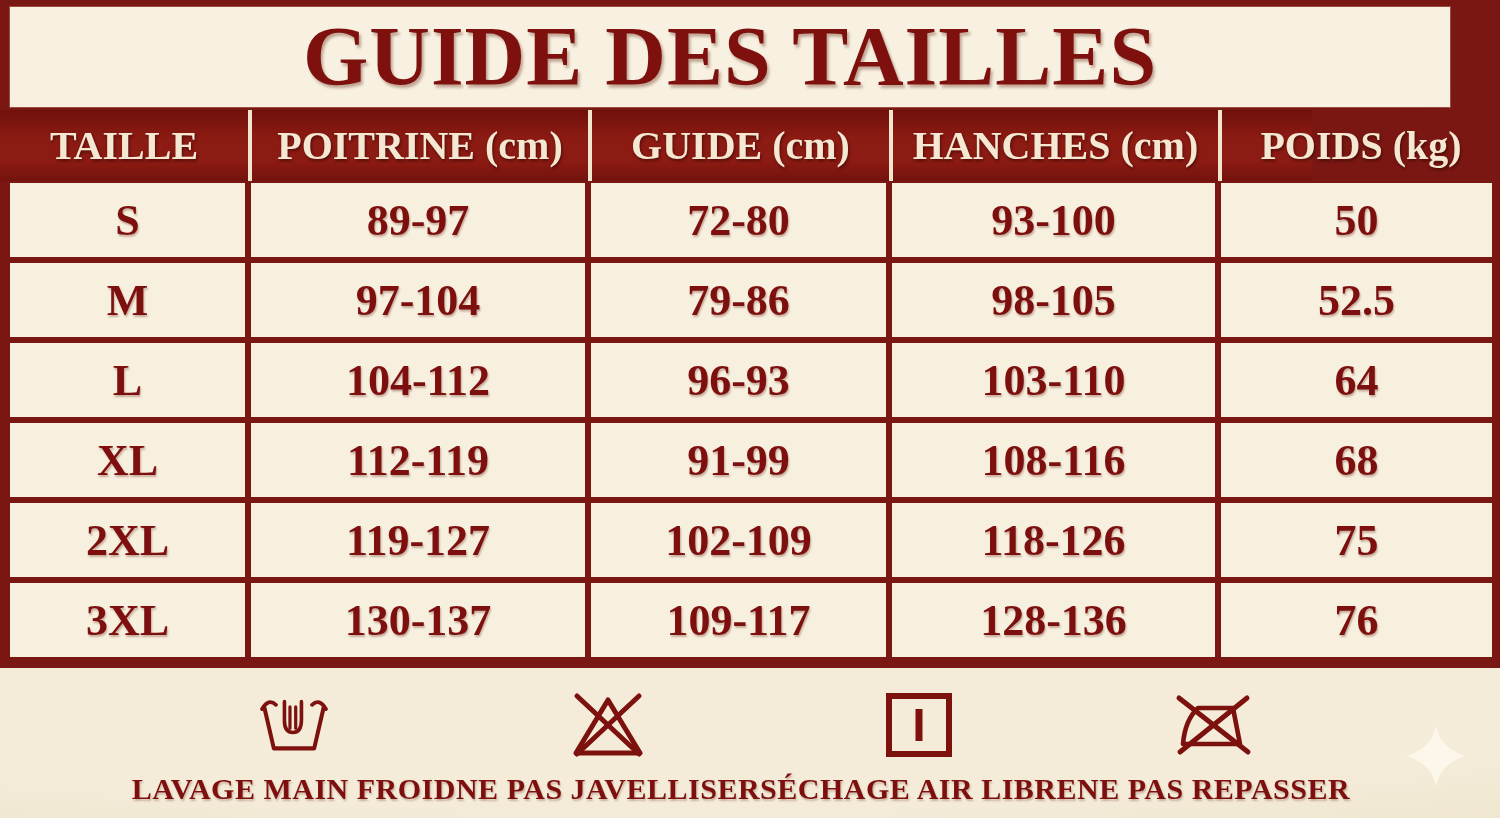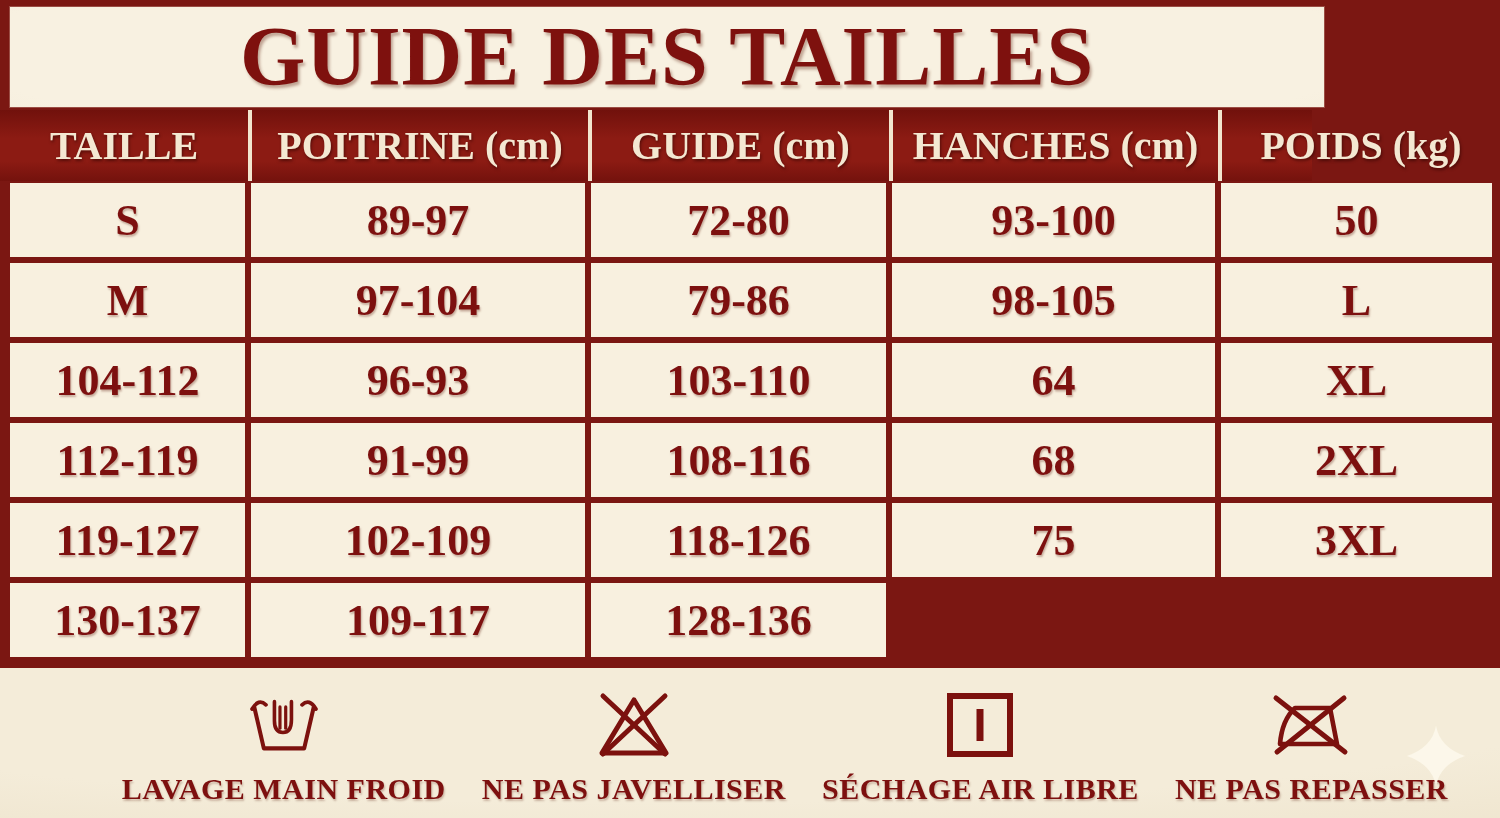--- a/index.html
+++ b/index.html
@@ -8,21 +8,21 @@
     background:#f2e9d6;
     font-family:"Liberation Serif","DejaVu Serif",serif;
     -webkit-font-smoothing:antialiased;
   }
   
   .table-frame{
     position:absolute;left:0;top:0;width:1500px;height:668px;
     background:#7b1712;
   }
   .title-band{
-    position:absolute;left:10px;top:7px;width:1314px;height:100px;
+    position:absolute;left:10px;top:7px;width:1440px;height:100px;
     background:radial-gradient(90% 160% at 50% 45%, #f8f1e1 60%, #f0e7d2 100%);
     display:flex;align-items:center;justify-content:center;
     box-shadow:0 0 0 1px rgba(250,240,220,0.25);
   }
   .page-title{
     font-size:84px;font-weight:bold;color:#7e110e;letter-spacing:1px;
     text-shadow:2px 3px 3px rgba(104,44,28,0.4);
     line-height:1;white-space:nowrap;
   }
   .header-row{
@@ -45,22 +45,22 @@
   .cell{
     background:radial-gradient(120% 150% at 50% 40%, #f8f0df 55%, #efe5cf 100%);
     display:flex;align-items:center;justify-content:center;
     font-weight:bold;font-size:44px;color:#7d100f;
     text-shadow:1px 2px 2px rgba(104,44,28,0.35);
   }
   
   .care-footer{
     position:absolute;left:0;top:668px;width:1500px;height:150px;
     background:radial-gradient(120% 130% at 45% 25%, #f4ecd9 50%, #ebe0c7 100%);
-    display:flex;justify-content:flex-end;align-items:flex-start;
-    padding:16px 52px 0 34px;box-sizing:border-box;gap:36px;
+    display:flex;justify-content:center;align-items:flex-start;
+    padding:16px 52px 0 34px;box-sizing:border-box;
   }
   .care-item{display:flex;flex-direction:column;align-items:center;}
   .care-icon-box{height:82px;display:flex;align-items:center;justify-content:center;}
   .care-icon-box svg{display:block;}
   .care-label{
     margin-top:6px;font-weight:bold;font-size:30px;color:#7d100f;
     letter-spacing:0.5px;text-shadow:1px 2px 2px rgba(104,44,28,0.3);
     white-space:nowrap;
   }
   .stroke{stroke:#7c110e;fill:none;}
@@ -88,39 +88,41 @@
   <div class="rows-grid">
       <div class="cell">S</div>
       <div class="cell">89-97</div>
       <div class="cell">72-80</div>
       <div class="cell">93-100</div>
       <div class="cell">50</div>
       <div class="cell">M</div>
       <div class="cell">97-104</div>
       <div class="cell">79-86</div>
       <div class="cell">98-105</div>
+      <div class="cell">52.5</div>
       <div class="cell">L</div>
       <div class="cell">104-112</div>
       <div class="cell">96-93</div>
       <div class="cell">103-110</div>
       <div class="cell">64</div>
       <div class="cell">XL</div>
       <div class="cell">112-119</div>
       <div class="cell">91-99</div>
       <div class="cell">108-116</div>
       <div class="cell">68</div>
       <div class="cell">2XL</div>
       <div class="cell">119-127</div>
       <div class="cell">102-109</div>
       <div class="cell">118-126</div>
       <div class="cell">75</div>
       <div class="cell">3XL</div>
       <div class="cell">130-137</div>
       <div class="cell">109-117</div>
       <div class="cell">128-136</div>
+      <div class="cell">76</div>
     </div>
 
 </div>
 
 <div class="care-footer">
 
   <div class="care-item">
     <div class="care-icon-box">
       <svg width="68" height="68" viewBox="0 0 64 64">
         <path class="stroke" stroke-width="3.6" stroke-linecap="round" d="M2 17 Q8 6.5 15 13"></path>

